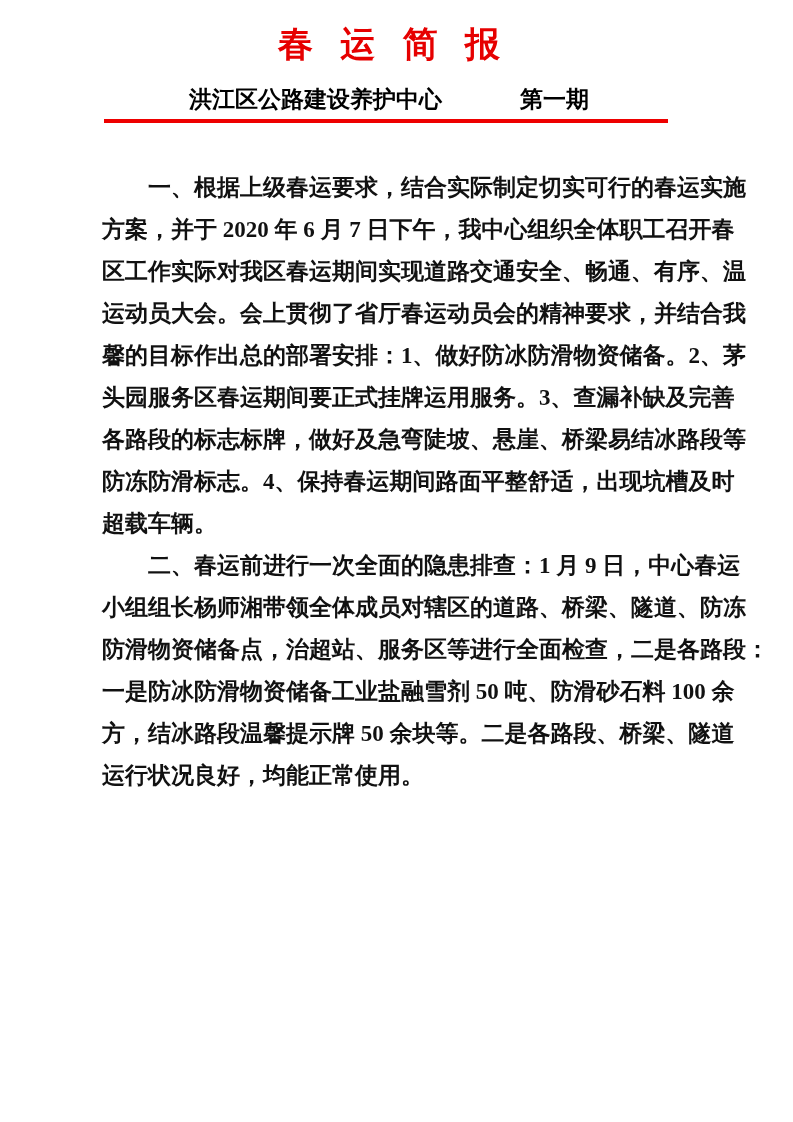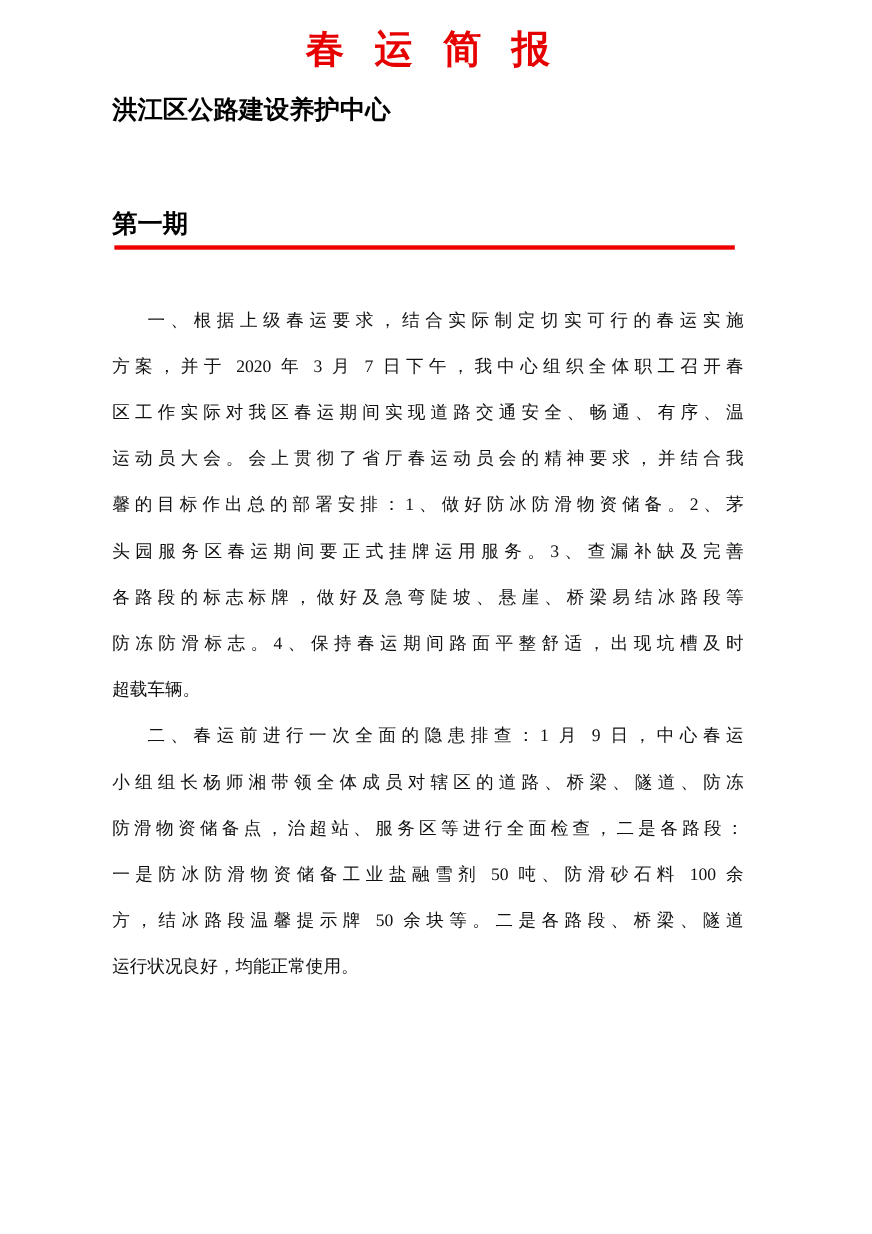--- a/index.html
+++ b/index.html
@@ -36,34 +36,34 @@
     margin-top: 21px;
     display: flex;
     justify-content: center;
     align-items: baseline;
     gap: 78px;
     font-size: 23px;
     line-height: 26px;
     font-weight: bold;
     color: #000000;
     white-space: nowrap;
-    flex-direction: column;
   }
   .red-rule {
     margin-top: 6px;
     margin-left: 2px;
     width: 564px;
     height: 4px;
     background: #ee0000;
   }
   .doc-body {
     margin-top: 44px;
-    font-size: 16px;
+    font-size: 23px;
     line-height: 42px;
     color: #111111;
+    font-weight: bold;
   }
   .bline {
     text-align: justify;
     text-align-last: justify;
     text-justify: inter-character;
     white-space: nowrap;
   }
   .bline.first {
     text-indent: 2em;
   }
@@ -80,21 +80,21 @@
 
   <div class="doc-subtitle">
     <span>洪江区公路建设养护中心</span>
     <span>第一期</span>
   </div>
 
   <div class="red-rule" style="background: rgb(238, 0, 0);"></div>
 
   <div class="doc-body">
       <div class="bline first">一、根据上级春运要求，结合实际制定切实可行的春运实施</div>
-      <div class="bline">方案，并于 2020 年 3 月 7 日下午，我中心组织全体职工召开春</div>
+      <div class="bline">方案，并于 2020 年 6 月 7 日下午，我中心组织全体职工召开春</div>
       <div class="bline">区工作实际对我区春运期间实现道路交通安全、畅通、有序、温</div>
       <div class="bline">运动员大会。会上贯彻了省厅春运动员会的精神要求，并结合我</div>
       <div class="bline">馨的目标作出总的部署安排：1、做好防冰防滑物资储备。2、茅</div>
       <div class="bline">头园服务区春运期间要正式挂牌运用服务。3、查漏补缺及完善</div>
       <div class="bline">各路段的标志标牌，做好及急弯陡坡、悬崖、桥梁易结冰路段等</div>
       <div class="bline">防冻防滑标志。4、保持春运期间路面平整舒适，出现坑槽及时</div>
       <div class="bline para-end">超载车辆。</div>
       <div class="bline first">二、春运前进行一次全面的隐患排查：1 月 9 日，中心春运</div>
       <div class="bline">小组组长杨师湘带领全体成员对辖区的道路、桥梁、隧道、防冻</div>
       <div class="bline">防滑物资储备点，治超站、服务区等进行全面检查，二是各路段：</div>

